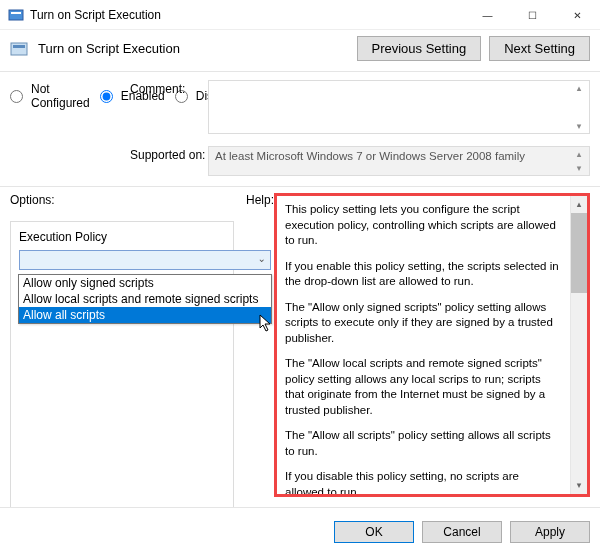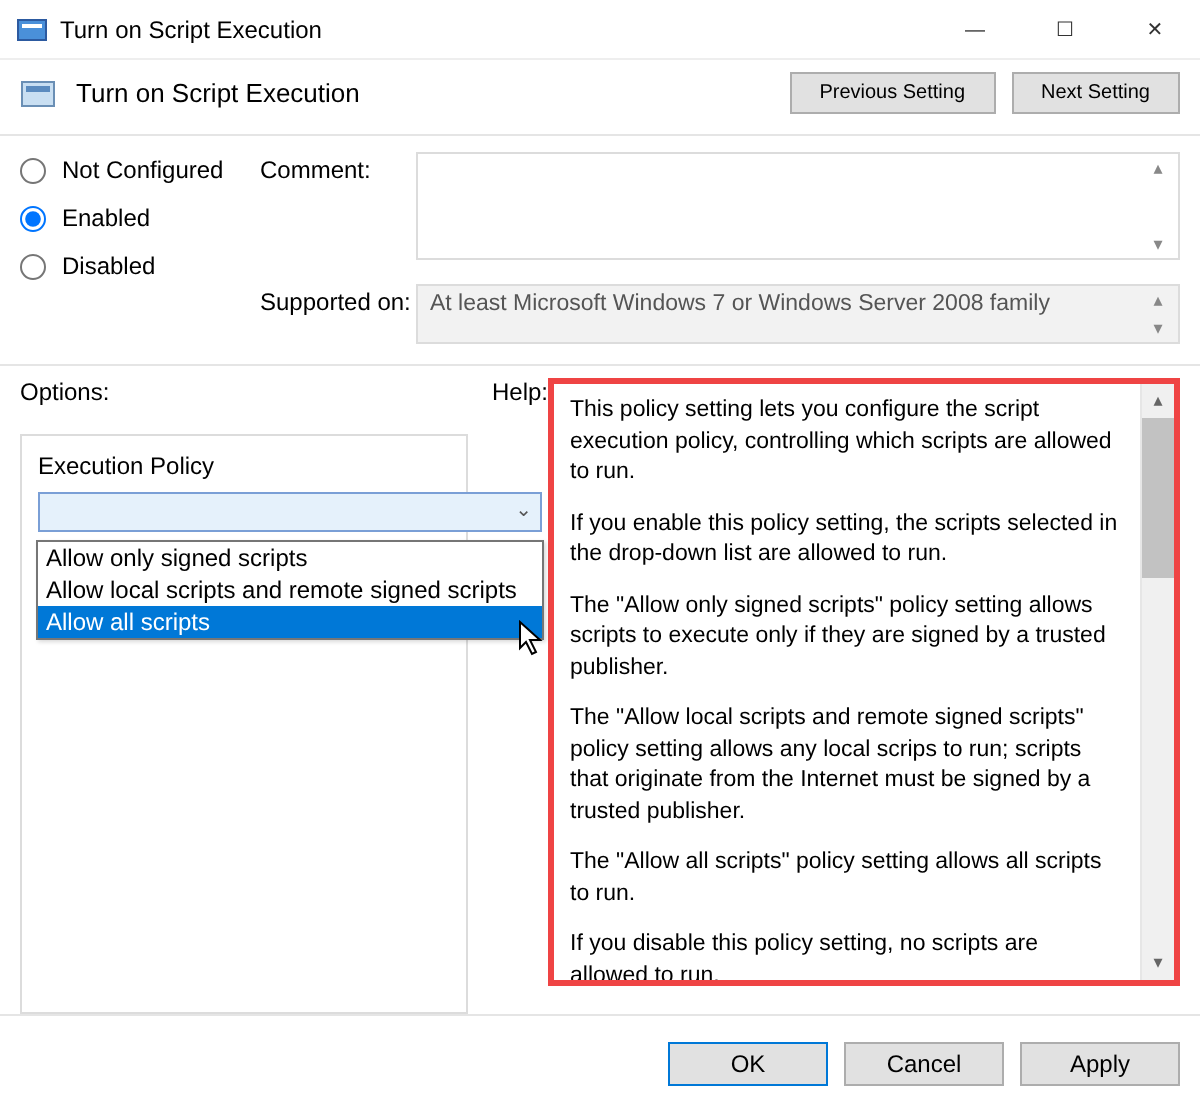--- a/index.html
+++ b/index.html
@@ -50,36 +50,36 @@
   }
   .header-row .htitle {
     flex: 1;
     font-size: 13px;
   }
   .nav-btn {
     border: 1px solid #adadad;
     background: #e1e1e1;
     padding: 4px 14px;
     margin-left: 8px;
-    font-size: 10px;
+    font-size: 13px;
     cursor: pointer;
   }
 
   .config-area {
     padding: 8px 10px 4px 10px;
   }
   .config-grid {
     display: grid;
     grid-template-columns: 120px 78px 1fr;
     row-gap: 6px;
     align-items: start;
   }
   .radio-col {
     display: flex;
-    flex-direction: column;
+    flex-direction: row;
     gap: 10px;
     padding-top: 2px;
   }
   .radio-row { display: flex; align-items: center; gap: 4px; }
   .radio-row input[type=radio]{ margin:0 4px 0 0; }
   .label-col {
     text-align: left;
     padding-top: 2px;
   }
   .comment-box {

